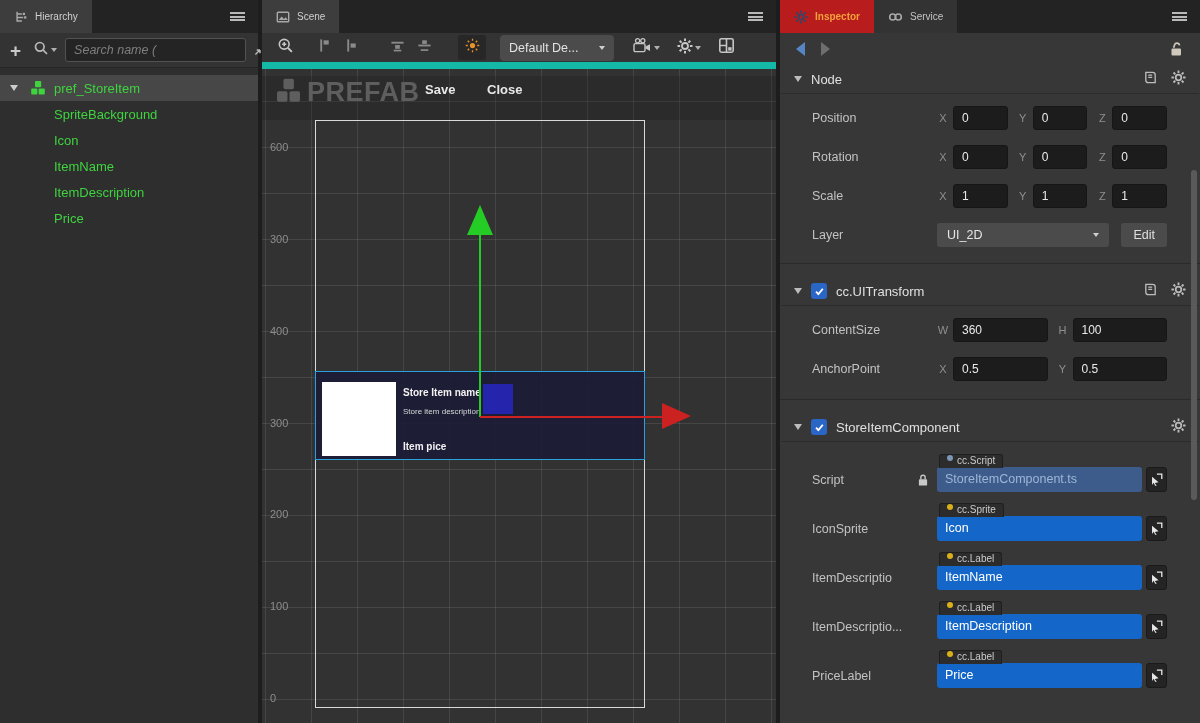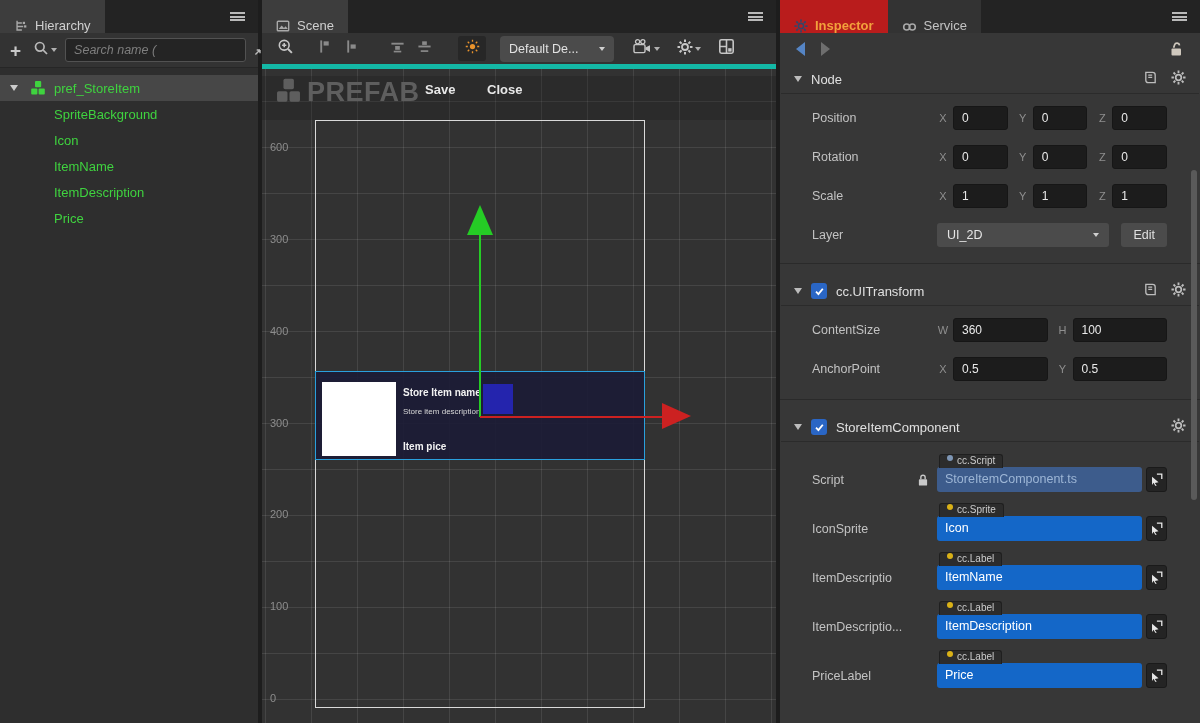--- a/index.html
+++ b/index.html
@@ -4,21 +4,21 @@
 <style>
   * { margin:0; padding:0; box-sizing:border-box; }
   html,body { width:1200px; height:723px; overflow:hidden; background:#232323;
     font-family:"Liberation Sans","DejaVu Sans",sans-serif; -webkit-font-smoothing:antialiased; }
   .app { display:flex; width:1200px; height:723px; }
   .panel { display:flex; flex-direction:column; height:723px; position:relative; }
   .pdivider { width:4px; background:#1d1d1d; flex:none; }
 
   
   .tabbar { height:33px; background:#232323; display:flex; align-items:stretch; flex:none; position:relative; }
-  .tab { display:flex; align-items:flex-end; gap:7px; padding:0 14px; font-size:13px; color:#cfcfcf; background:#3d3d3d; cursor:default; }
+  .tab { display:flex; align-items:center; gap:7px; padding:8px 14px; font-size:10px; color:#cfcfcf; background:#3d3d3d; cursor:default; }
   .tab .ticon { display:flex; color:#a9a9a9; }
   .tab.blue { background:#b91c1c; color:#f2a13c; font-weight:bold; }
   .tab.blue .ticon { color:#30466b; }
   .tab.inactive { background:#333333; color:#c3c3c3; }
   .burger { position:absolute; right:13px; top:12px; width:15px; height:9px;
     border-top:2px solid #b9b9b9; border-bottom:2px solid #b9b9b9; }
   .burger::after { content:""; display:block; margin-top:1.5px; height:2px; background:#b9b9b9; }
 
   
   .hier { width:258px; background:#2e2e2e; }
@@ -34,21 +34,21 @@
   .tree { padding-top:7px; }
   .trow { height:26px; display:flex; align-items:center; font-size:13px; color:#3fd33f; position:relative; }
   .trow.sel { background:#474747; }
   .texp { position:absolute; left:10px; width:0; height:0; border-left:4.5px solid transparent;
     border-right:4.5px solid transparent; border-top:6px solid #cccccc; }
   .tcube { position:absolute; left:30px; display:flex; color:#3fd33f; }
   .trow .lbl { margin-left:54px; }
 
   
   .scene { width:514px; background:#323232; }
-  .stoolbar { height:36px; background:#333333; border-bottom:5px solid #14b8a6;
+  .stoolbar { height:36px; background:#333333; border-bottom:7px solid #14b8a6;
     display:flex; align-items:center; flex:none; }
   .sicon { display:flex; align-items:center; color:#c6c6c6; }
   .sicon.dim { color:#8a8a8a; }
   .sun-btn { width:28px; height:25px; margin-left:26px; background:#272727; border-radius:3px;
     display:flex; align-items:center; justify-content:center; color:#e8922c; }
   .sel-dd { width:114px; height:26px; margin-left:14px; background:#4b4b4b; border-radius:4px;
     display:flex; align-items:center; padding:0 9px; color:#e2e2e2; font-size:12.5px; }
   .sel-dd .caret { margin-left:auto; border-top-color:#cfcfcf; }
   .canvas { position:relative; flex:1; overflow:hidden; background:#323232;
     background-image:

